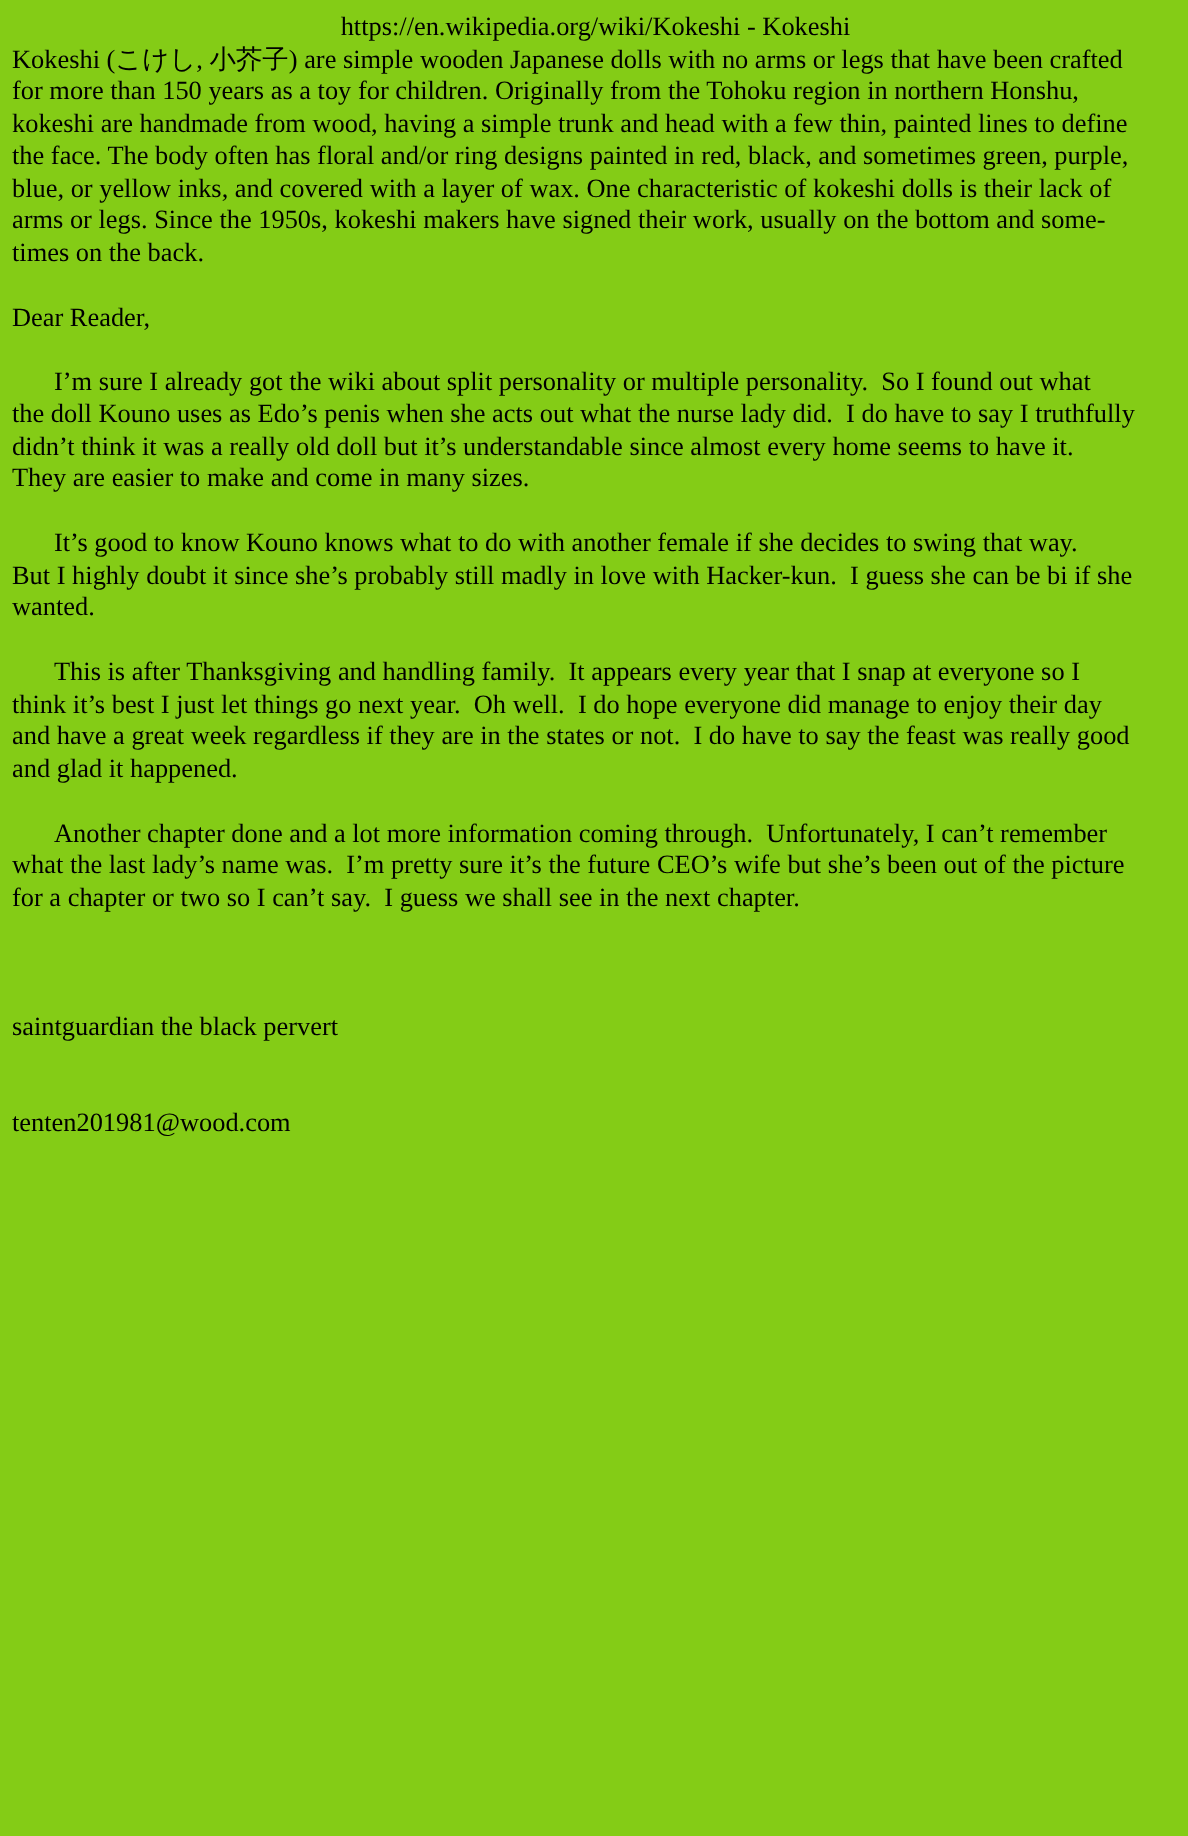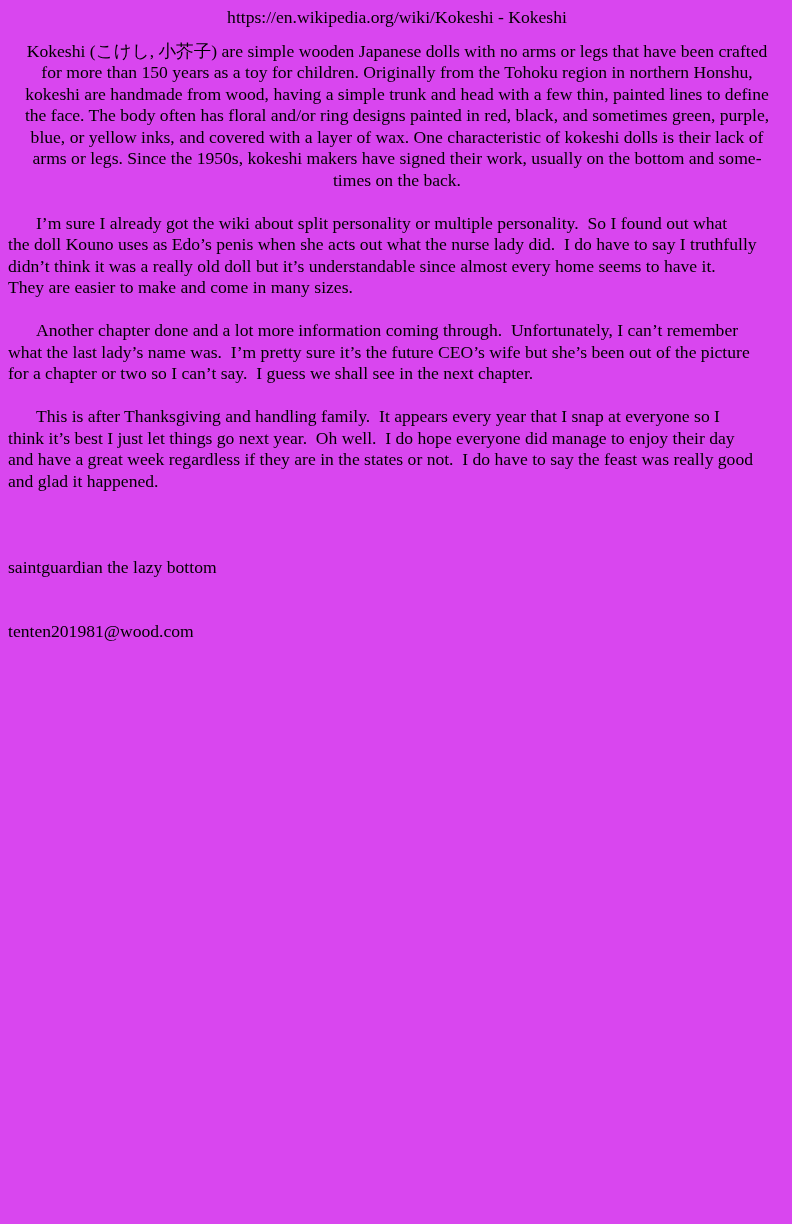--- a/index.html
+++ b/index.html
@@ -5,36 +5,34 @@
   html, body {
     margin: 0;
     padding: 0;
     background: #ffffff;
   }
   .page {
     position: relative;
     box-sizing: border-box;
     width: 792px;
     height: 1224px;
-    background: #d946ef;
+    background: #84cc16;
     color: #000000;
     font-family: "Liberation Serif", serif;
     font-size: 17.6px;
     line-height: 21.5px;
     padding: 7px 6px 12px 8px;
     overflow: hidden;
   }
   .url-line {
     text-align: center;
     white-space: pre-wrap;
   }
   .intro {
-    text-align: center;
     white-space: pre-wrap;
-    margin-top: 12px;
   }
   .salutation, .closing {
     margin: 21.5px 0 0 0;
   }
   .para {
     margin: 21.5px 0 0 0;
     white-space: pre-wrap;
     text-indent: 28px;
     font-family: Liberation Serif, serif;
   }
@@ -54,37 +52,41 @@
     <div class="intro">Kokeshi (こけし, 小芥子) are simple wooden Japanese dolls with no arms or legs that have been crafted
 for more than 150 years as a toy for children. Originally from the Tohoku region in northern Honshu,
 kokeshi are handmade from wood, having a simple trunk and head with a few thin, painted lines to define
 the face. The body often has floral and/or ring designs painted in red, black, and sometimes green, purple,
 blue, or yellow inks, and covered with a layer of wax. One characteristic of kokeshi dolls is their lack of
 arms or legs. Since the 1950s, kokeshi makers have signed their work, usually on the bottom and some-
 times on the back.</div>
   </header>
 
   <main>
+    <p class="salutation">Dear Reader,</p>
 
     <p class="para">I’m sure I already got the wiki about split personality or multiple personality.  So I found out what
 the doll Kouno uses as Edo’s penis when she acts out what the nurse lady did.  I do have to say I truthfully
 didn’t think it was a really old doll but it’s understandable since almost every home seems to have it.
 They are easier to make and come in many sizes.</p>
 
-
-    <p class="para">Another chapter done and a lot more information coming through.  Unfortunately, I can’t remember
-what the last lady’s name was.  I’m pretty sure it’s the future CEO’s wife but she’s been out of the picture
-for a chapter or two so I can’t say.  I guess we shall see in the next chapter.</p>
+    <p class="para">It’s good to know Kouno knows what to do with another female if she decides to swing that way.
+But I highly doubt it since she’s probably still madly in love with Hacker-kun.  I guess she can be bi if she
+wanted.</p>
 
     <p class="para">This is after Thanksgiving and handling family.  It appears every year that I snap at everyone so I
 think it’s best I just let things go next year.  Oh well.  I do hope everyone did manage to enjoy their day
 and have a great week regardless if they are in the states or not.  I do have to say the feast was really good
 and glad it happened.</p>
 
+    <p class="para">Another chapter done and a lot more information coming through.  Unfortunately, I can’t remember
+what the last lady’s name was.  I’m pretty sure it’s the future CEO’s wife but she’s been out of the picture
+for a chapter or two so I can’t say.  I guess we shall see in the next chapter.</p>
+
 
 
     <div class="signature-block">
-      <div>saintguardian the lazy bottom</div>
+      <div>saintguardian the black pervert</div>
       <div>tenten201981@wood.com</div>
     </div>
   </main>
 
 </div>
 
 </body></html>

